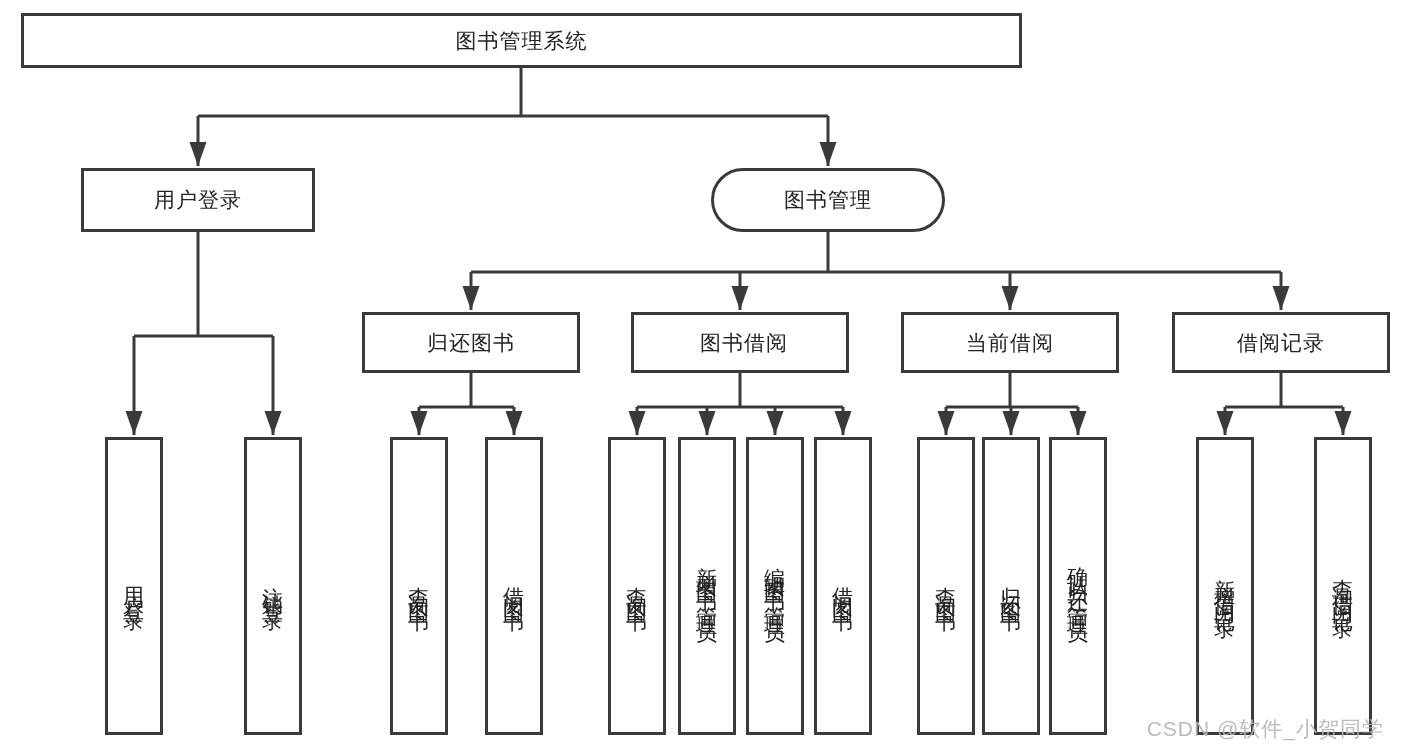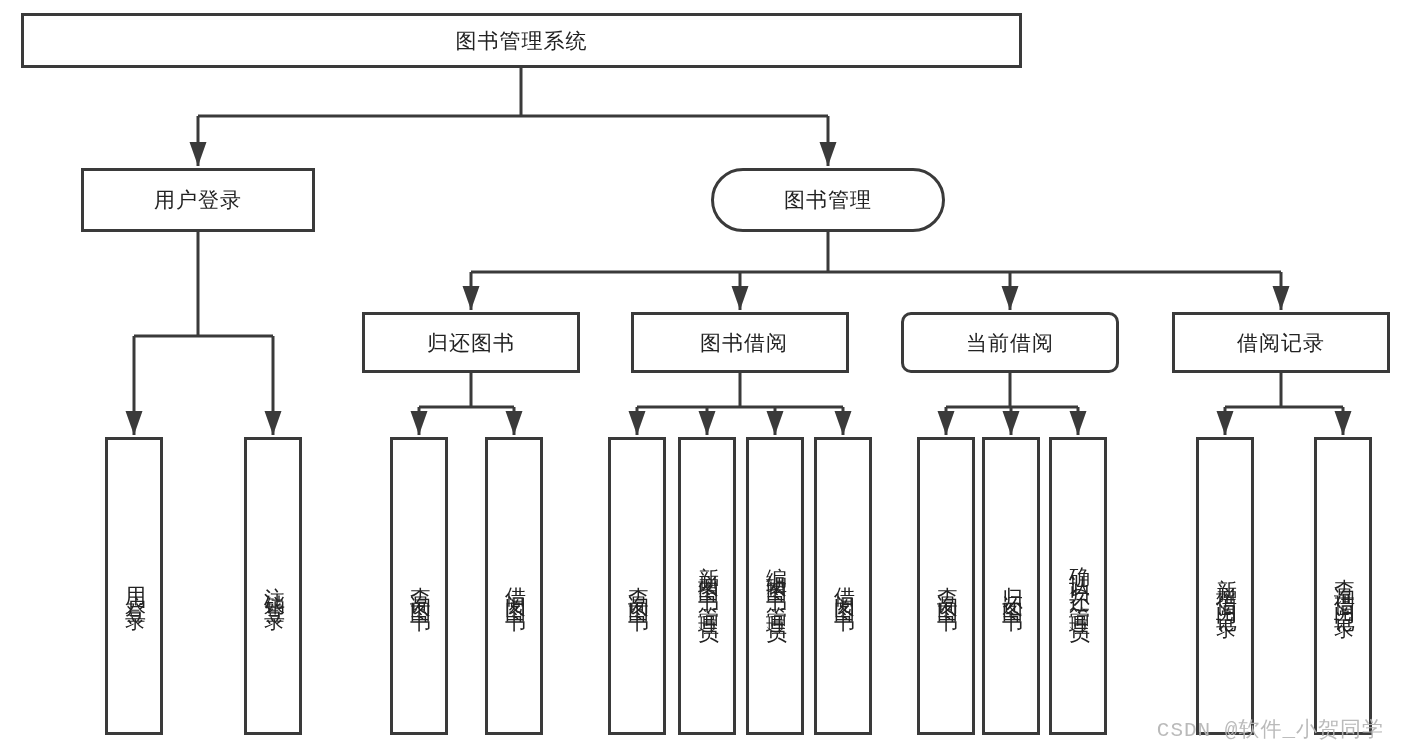--- a/index.html
+++ b/index.html
@@ -1,20 +1,20 @@
 <!DOCTYPE html>
 <html><head>
 <meta charset="utf-8">
 <style>
   html,body{margin:0;padding:0;background:#fff;}
   #stage{
     position:relative;
     width:1405px;height:747px;
     background:#fff;
-    font-family:Liberation Mono, monospace;
+    font-family:Liberation Sans, sans-serif;
     overflow:hidden;
   }
   #wires{position:absolute;left:0;top:0;z-index:1;}
   .node{
     position:absolute;
     background:#fff;
     border:3px solid #3a3a3a;
     display:flex;align-items:center;justify-content:center;
     color:#222222;
     font-size:21px;
@@ -94,21 +94,21 @@
     <path d="M1343,407 V435" fill="none" stroke="#3a3a3a" stroke-width="3" marker-end="url(#arw)"></path>
   </svg>
 
   <div class="node" style="left:21px;top:13px;width:1001px;height:55px;">图书管理系统</div>
 
   <div class="node" style="left:81px;top:168px;width:234px;height:64px;">用户登录</div>
   <div class="node" style="left:711px;top:168px;width:234px;height:64px;border-radius:32px;">图书管理</div>
 
   <div class="node" style="left:362px;top:312px;width:218px;height:61px;">归还图书</div>
   <div class="node" style="left:631px;top:312px;width:218px;height:61px;padding-left:8px;">图书借阅</div>
-  <div class="node" style="left:901px;top:312px;width:218px;height:61px;border-radius:10px;">当前借阅</div>
+  <div class="node" style="left:901px;top:312px;width:218px;height:61px;">当前借阅</div>
   <div class="node" style="left:1172px;top:312px;width:218px;height:61px;">借阅记录</div>
 
   <div class="leaf" style="left:105px;top:437px;width:58px;height:298px;">
     <span>用户登录</span>
     </div>
   <div class="leaf" style="left:244px;top:437px;width:58px;height:298px;">
     <span>注销登录</span>
     </div>
 
   <div class="leaf" style="left:390px;top:437px;width:58px;height:298px;">

